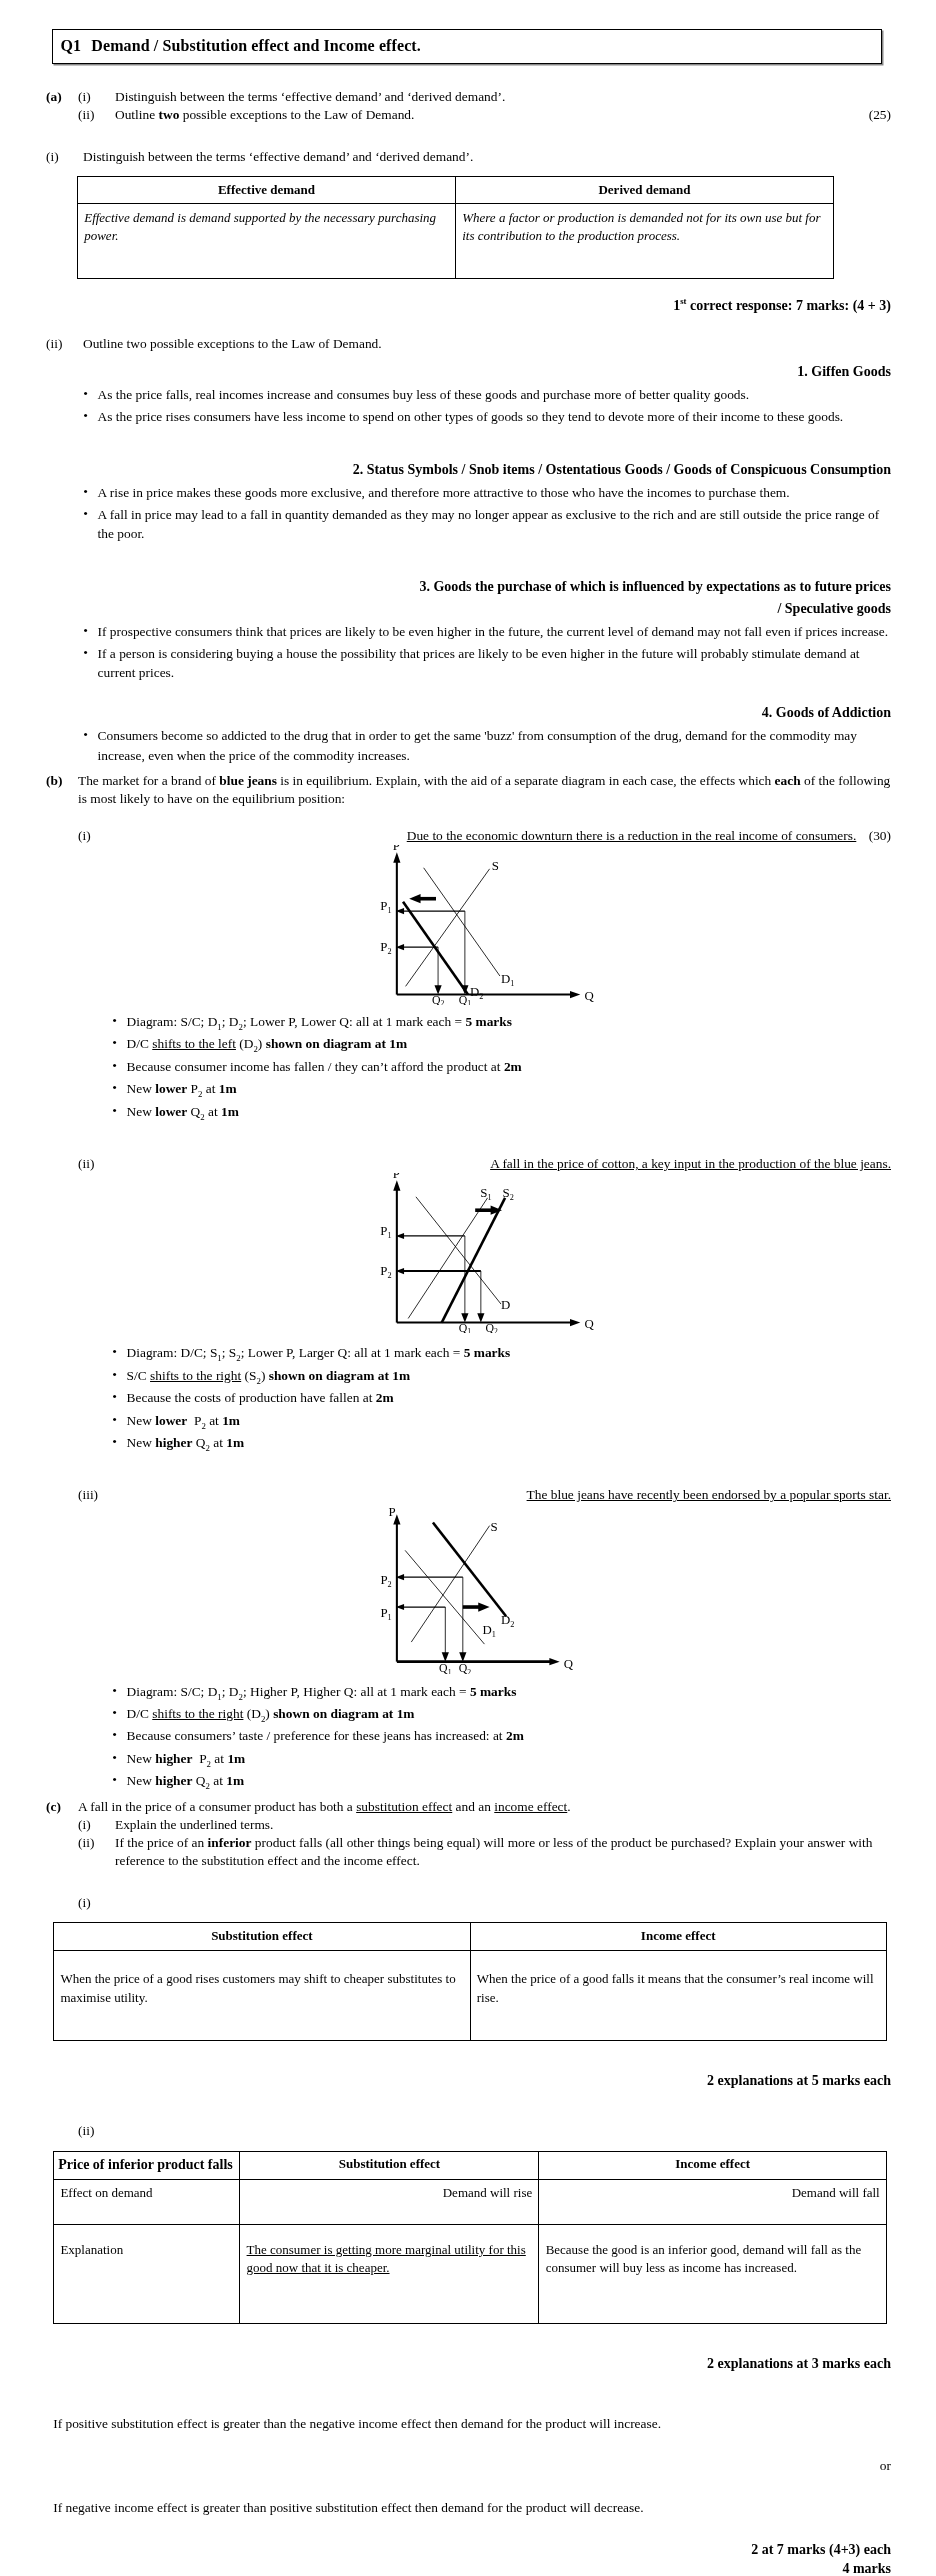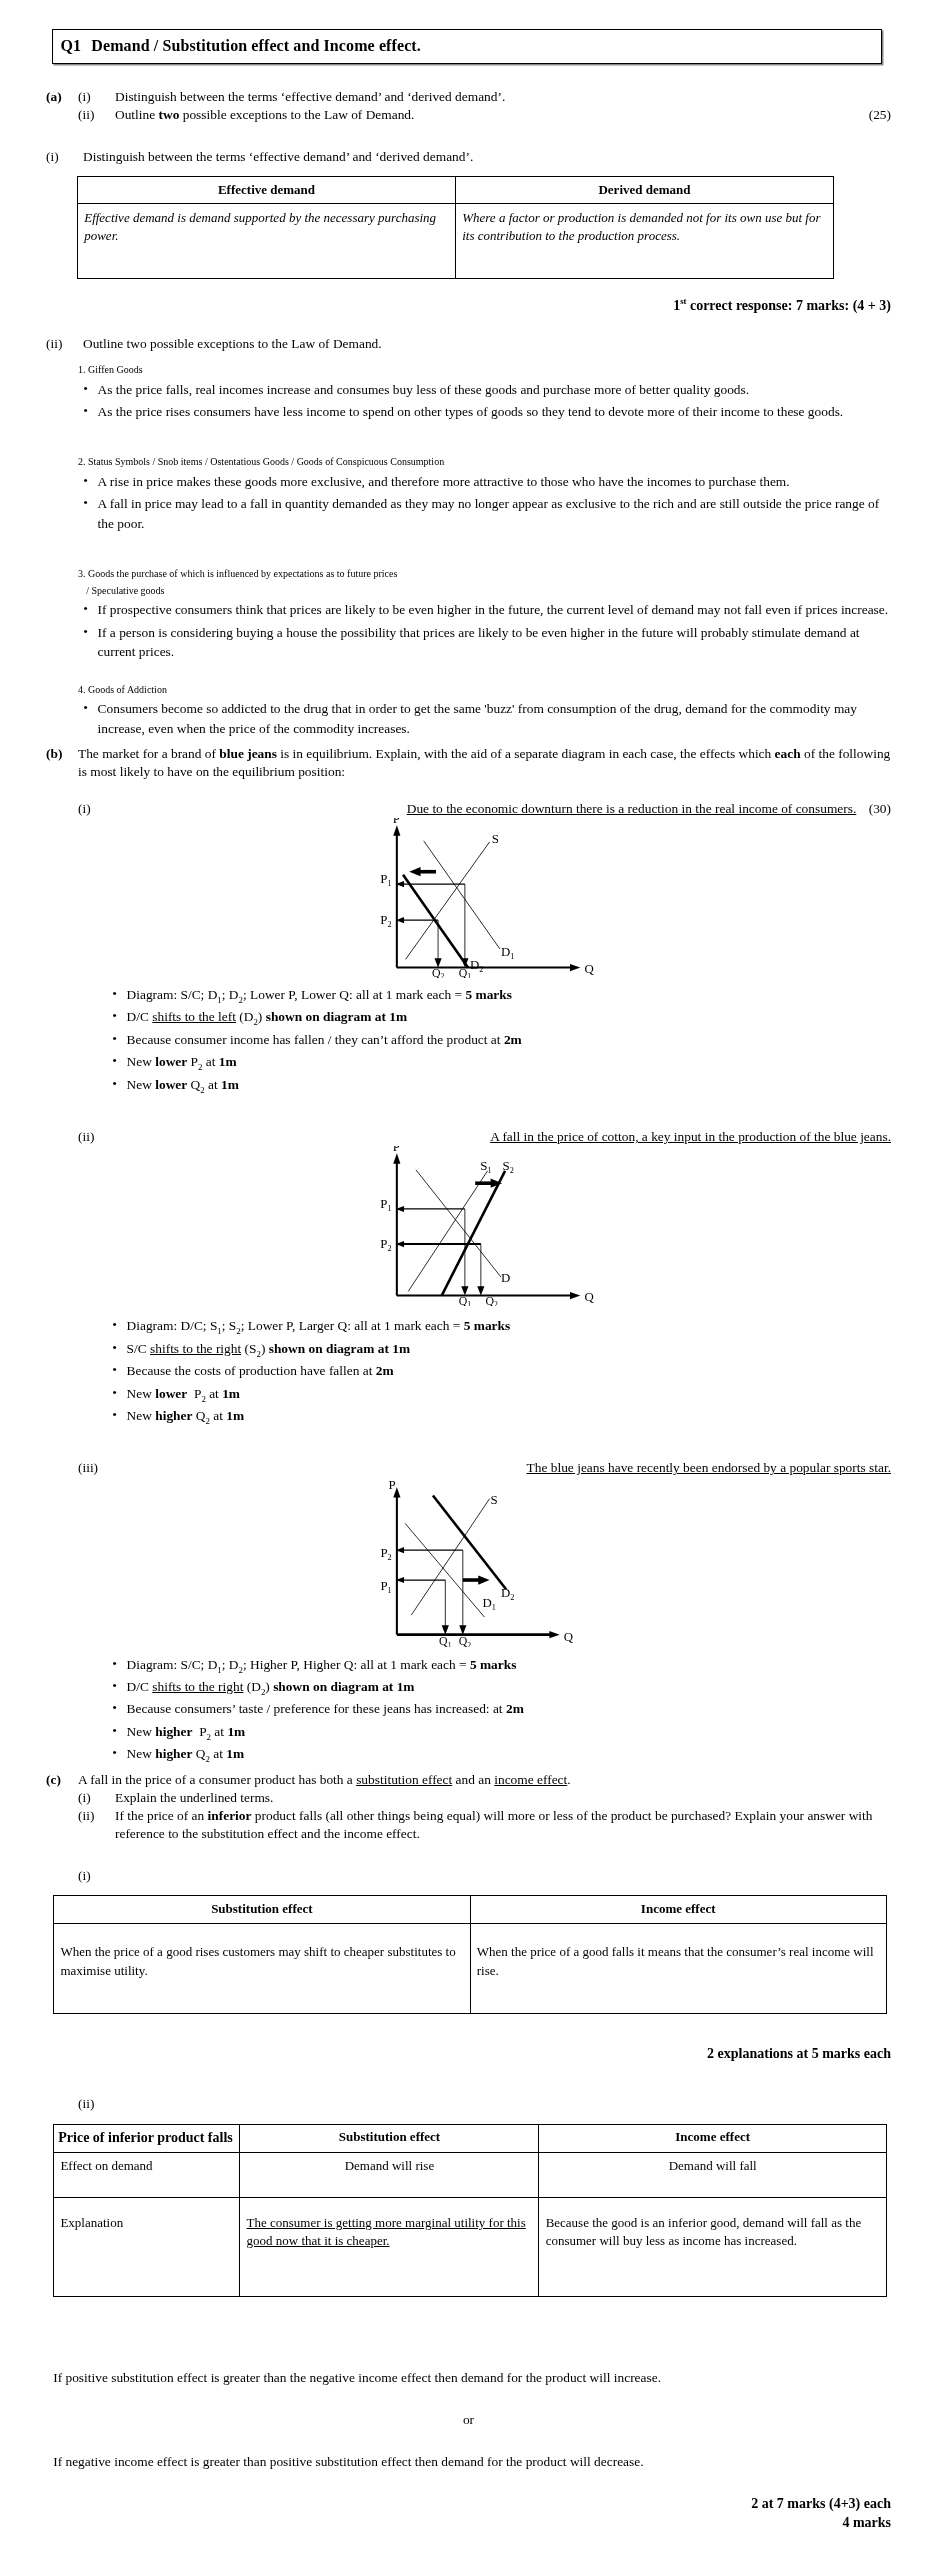--- a/index.html
+++ b/index.html
@@ -76,21 +76,21 @@
     text-align: center;
     font-weight: bold;
     padding: 3.6px 4.1px 4.1px 4.1px;
   }
   .tbl-wrap-1 { margin: 0 57px 0 31px; }
   .tbl-wrap-1 td { height: 65px; font-style: italic; }
   .tbl-wrap-2 { margin: 0 4.1px 0 7.2px; }
   .tbl-wrap-2 td { height: 66px; }
   .tbl-wrap-3 { margin: 0 4.1px 0 7.2px; }
 
-  .center { text-align: center; }
+  .center { text-align: right; }
   .center-bold { text-align: right; font-weight: bold; font-size: 14px; }
 
   sup { font-size: 0.62em; vertical-align: super; line-height: 0; }
   sub { font-size: 0.66em; vertical-align: sub; line-height: 0; }
 
   
   ul.bul {
     margin: 0;
     padding: 0 0 0 0;
     list-style: none;
@@ -102,23 +102,24 @@
     line-height: 1.44;
   }
   ul.bul > li::before {
     content: "\2022";
     position: absolute;
     left: 5.2px;
     top: -1px;
     font-size: 13.4px;
   }
   .head-num {
-    font-weight: normal;
-    font-size: 10px;
+    font-weight: bold;
+    font-size: 14px;
     margin-bottom: 3.1px;
+    text-align: right;
   }
   .indent-1 { margin-left: 32px; }
   .indent-3 { margin-left: 61px; }
 
   
   .diagram {
     display: block;
     margin: 0 auto;
   }
   .dwrap { text-align: center; }
@@ -473,20 +474,21 @@
         <td style="height:78px; padding-top:15.5px;">Explanation</td>
         <td style="height:78px; padding-top:15.5px;text-decoration:underline;">The consumer is getting more marginal utility for this good now that it is cheaper.</td>
         <td style="height:78px; padding-top:15.5px;">Because the good is an inferior good, demand will fall as the consumer will buy less as income has increased.</td>
       </tr>
     </tbody>
         </table>
   </div>
 
   <div class="sp60"></div>
 
+  <div class="center-bold">2 explanations at 3 marks each</div>
 
   <div class="sp80"></div>
 
   <div style="margin:0 82px 0 7.2px;">If positive substitution effect is greater than the negative income effect then demand for the product will increase.</div>
 
   <div class="sp46"></div>
 
   <div class="center">or</div>
 
   <div class="sp46"></div>

